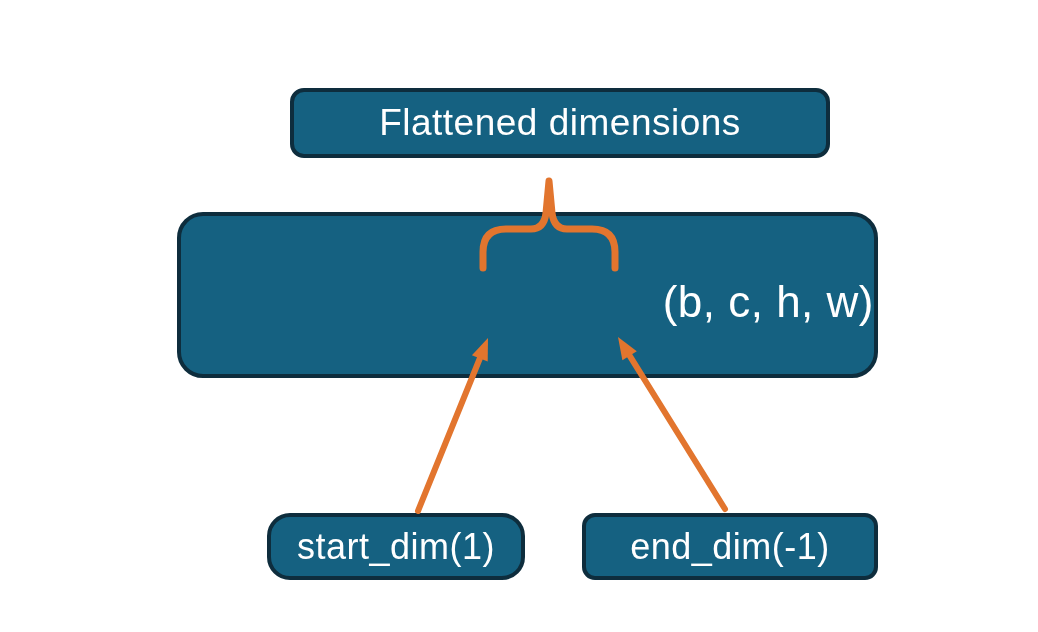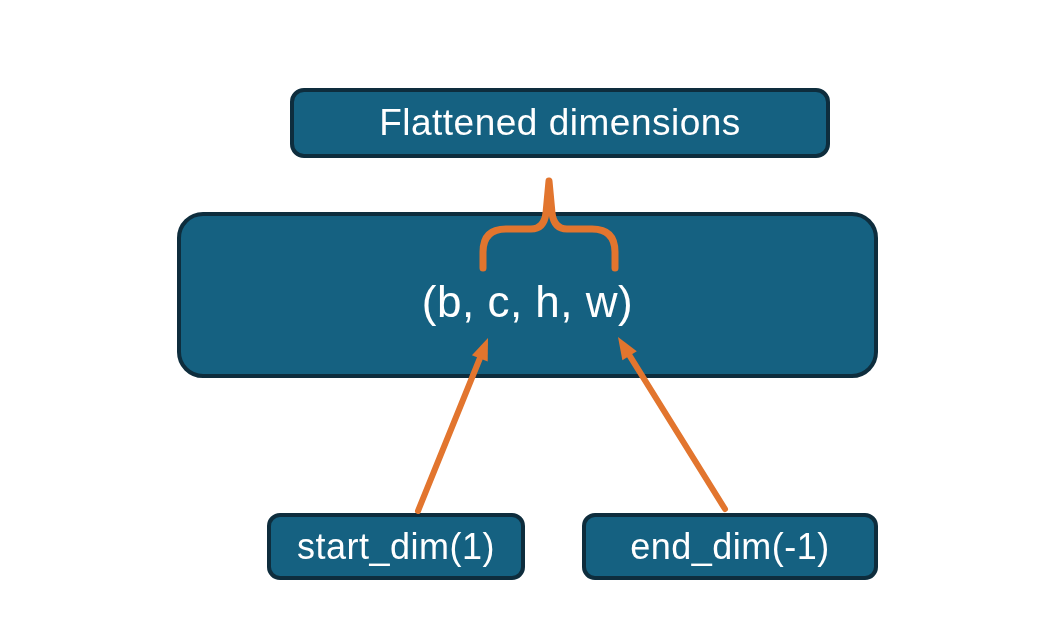--- a/index.html
+++ b/index.html
@@ -37,28 +37,29 @@
     width: 540px; height: 70px;
     border-radius: 14px;
     font-size: 37px;
   }
   .node-mid {
     left: 177px; top: 212px;
     width: 701px; height: 166px;
     border-radius: 26px;
     font-size: 44px;
     padding-top: 14px;
+    justify-content: flex-end;
   }
   .node-small {
     top: 513px;
     height: 67px;
     border-radius: 13px;
     font-size: 36px;
   }
-  .node-start { left: 267px; width: 258px; }
+  .node-start { left: 267px; width: 258px; border-radius: 23px; }
   .node-end   { left: 582px; width: 296px; }
   svg.overlay {
     position: absolute;
     left: 0; top: 0;
     width: 1038px;
     height: 632px;
     pointer-events: none;
     z-index: 5;
   }
   svg.overlay .stroke {

